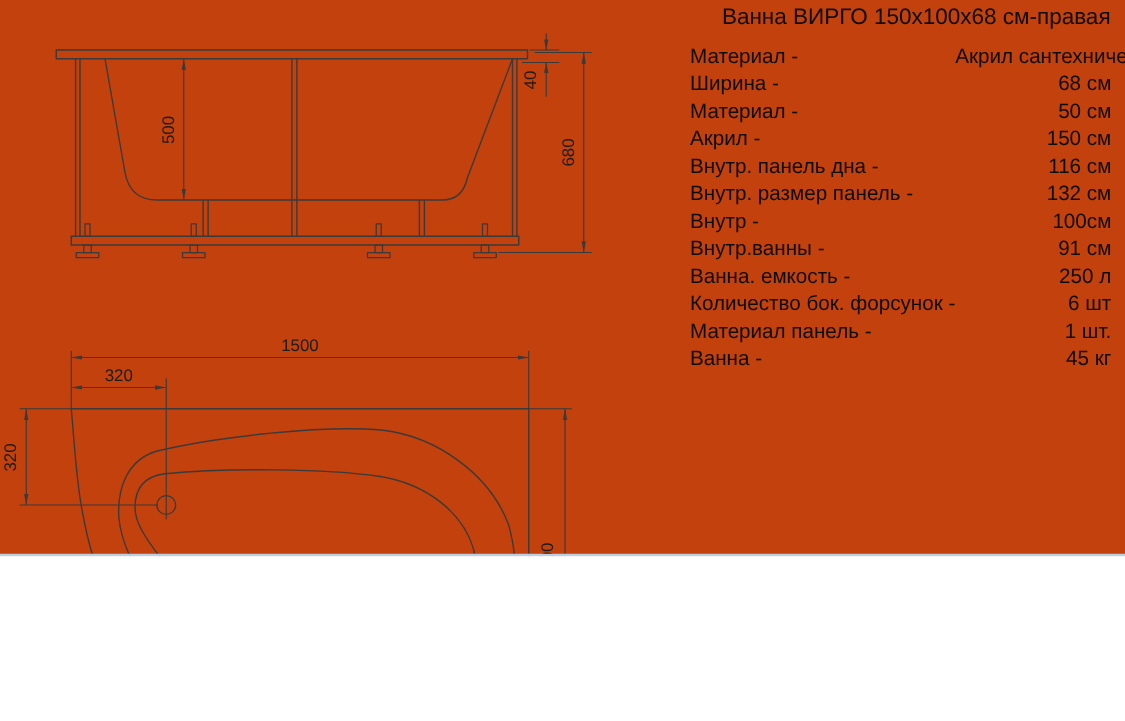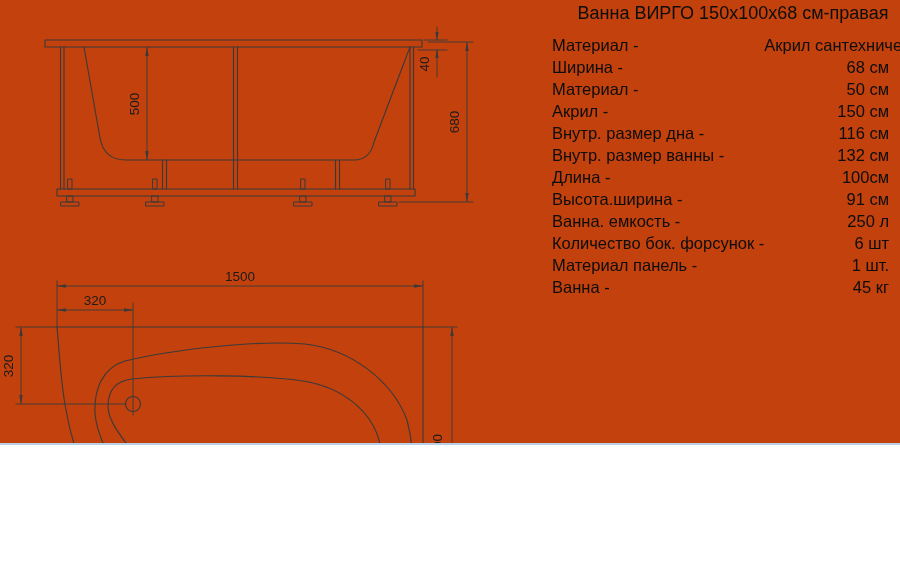--- a/index.html
+++ b/index.html
@@ -52,33 +52,33 @@
         </tr>
       <tr>
           <td class="lbl">Материал -</td>
           <td class="val">50 см</td>
         </tr>
       <tr>
           <td class="lbl">Акрил -</td>
           <td class="val">150 см</td>
         </tr>
       <tr>
-          <td class="lbl">Внутр. размер дна -</td>
+          <td class="lbl">Внутр. панель дна -</td>
           <td class="val">116 см</td>
         </tr>
       <tr>
-          <td class="lbl">Внутр. размер ванны -</td>
+          <td class="lbl">Внутр. размер панель -</td>
           <td class="val">132 см</td>
         </tr>
       <tr>
-          <td class="lbl">Длина -</td>
+          <td class="lbl">Внутр -</td>
           <td class="val">100см</td>
         </tr>
       <tr>
-          <td class="lbl">Высота.ширина -</td>
+          <td class="lbl">Внутр.ванны -</td>
           <td class="val">91 см</td>
         </tr>
       <tr>
           <td class="lbl">Ванна. емкость -</td>
           <td class="val">250 л</td>
         </tr>
       <tr>
           <td class="lbl">Количество бок. форсунок -</td>
           <td class="val">6 шт</td>
         </tr>

